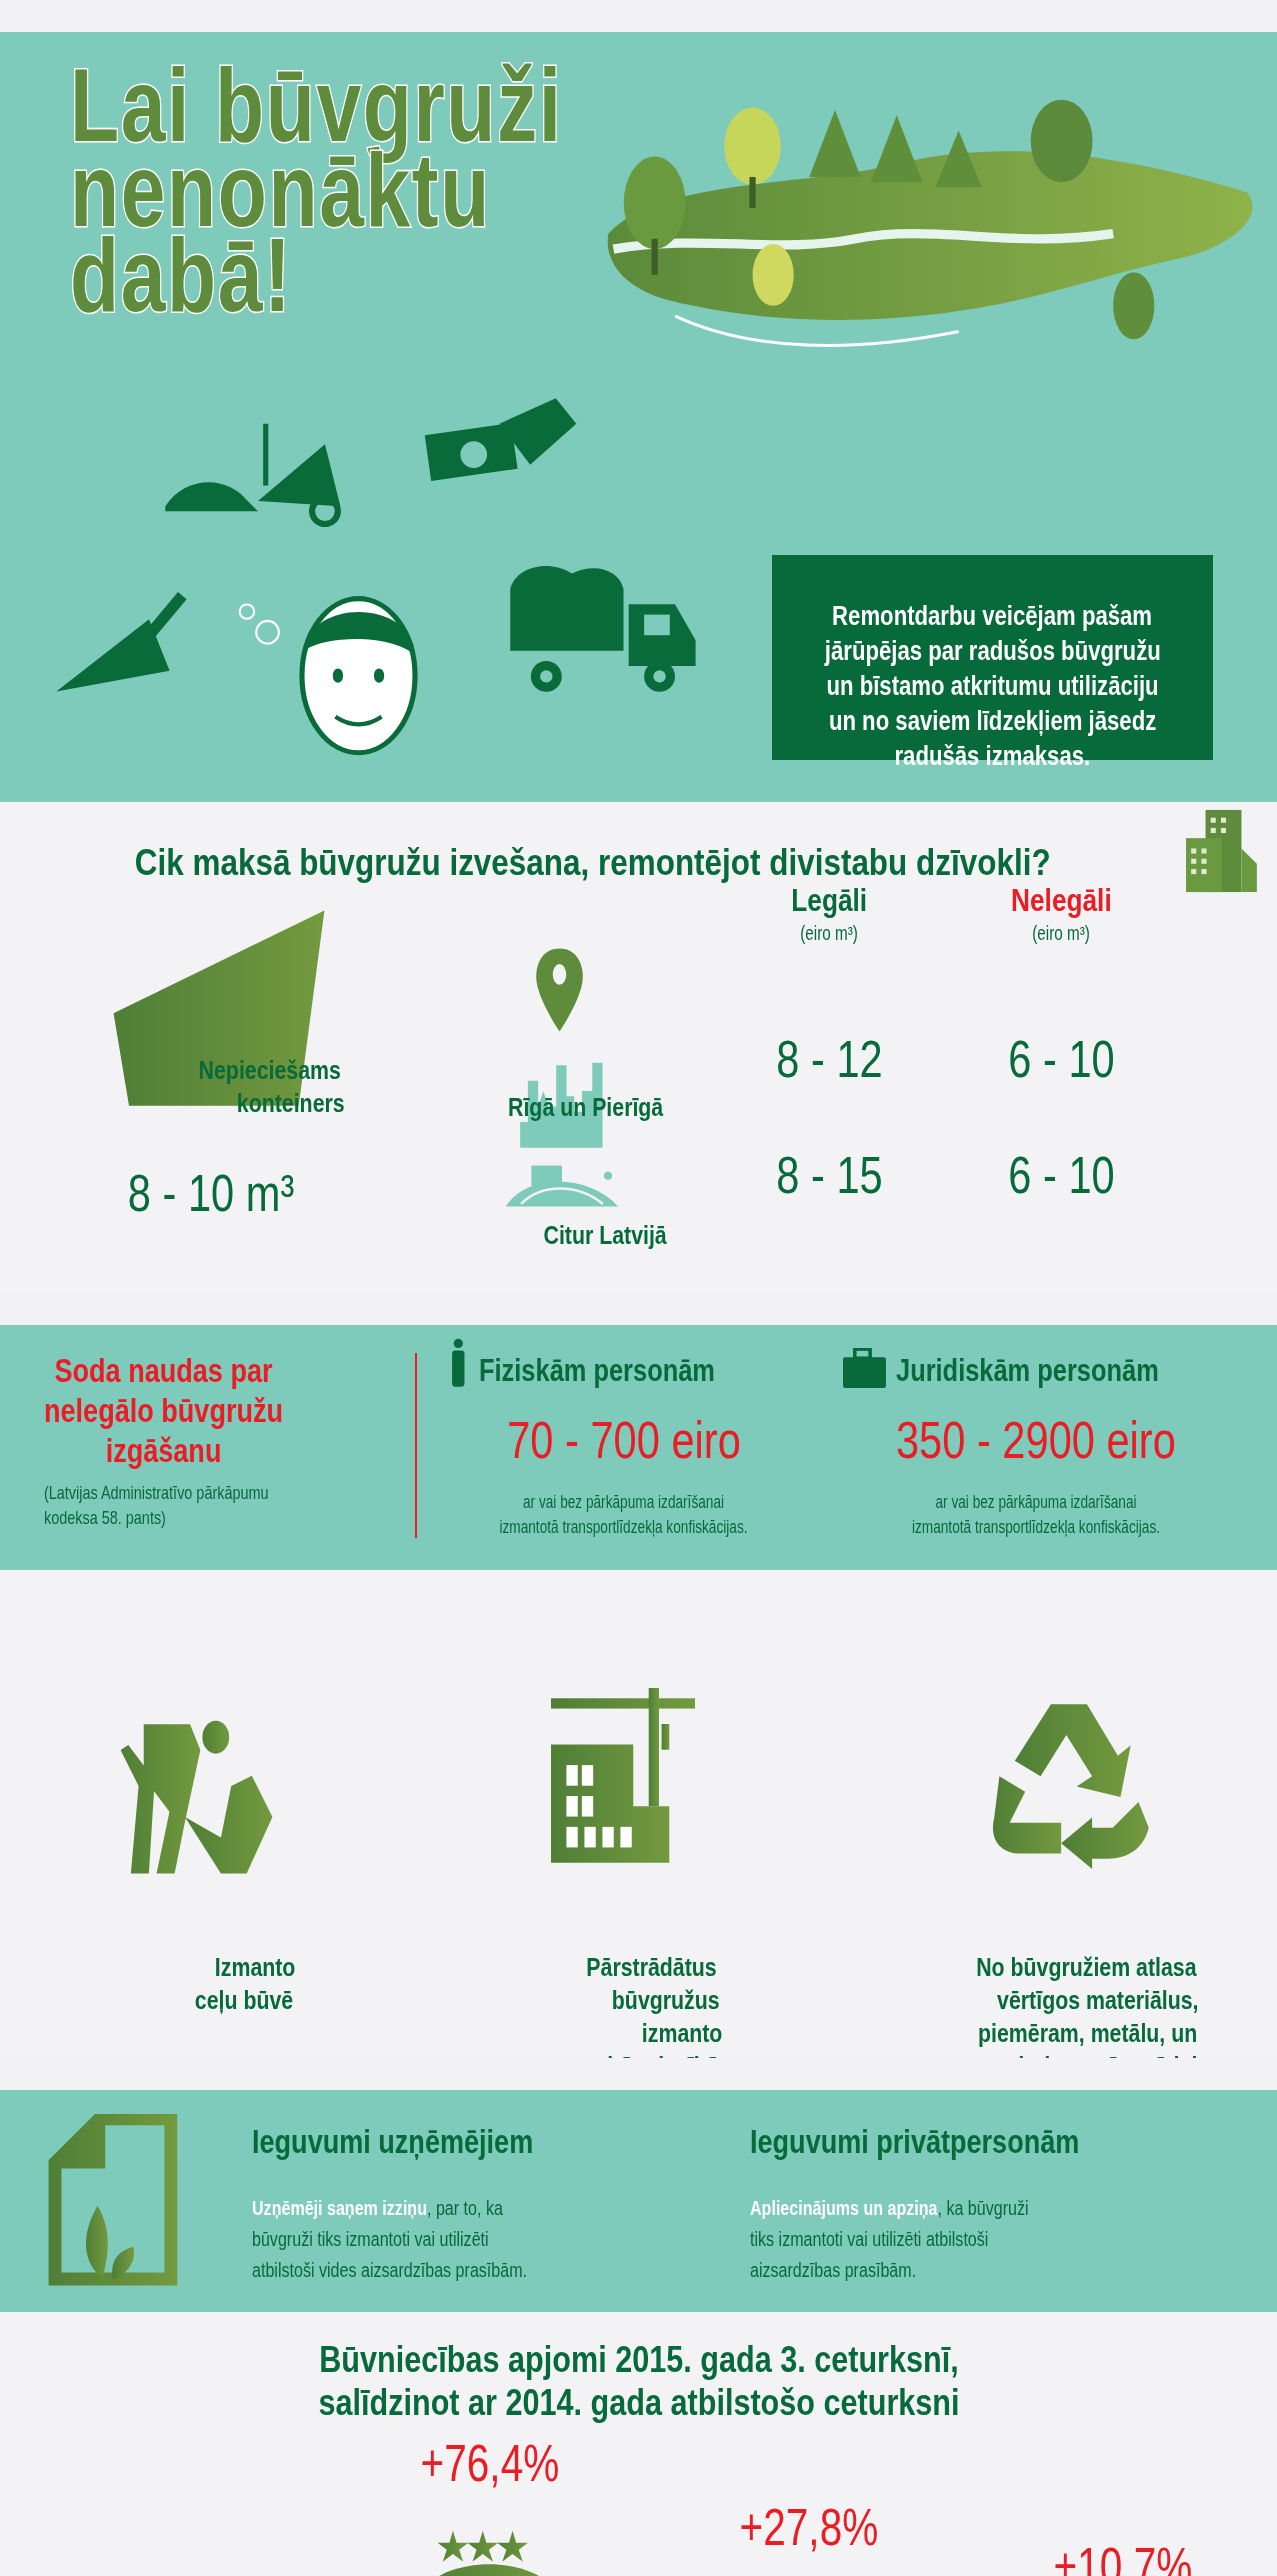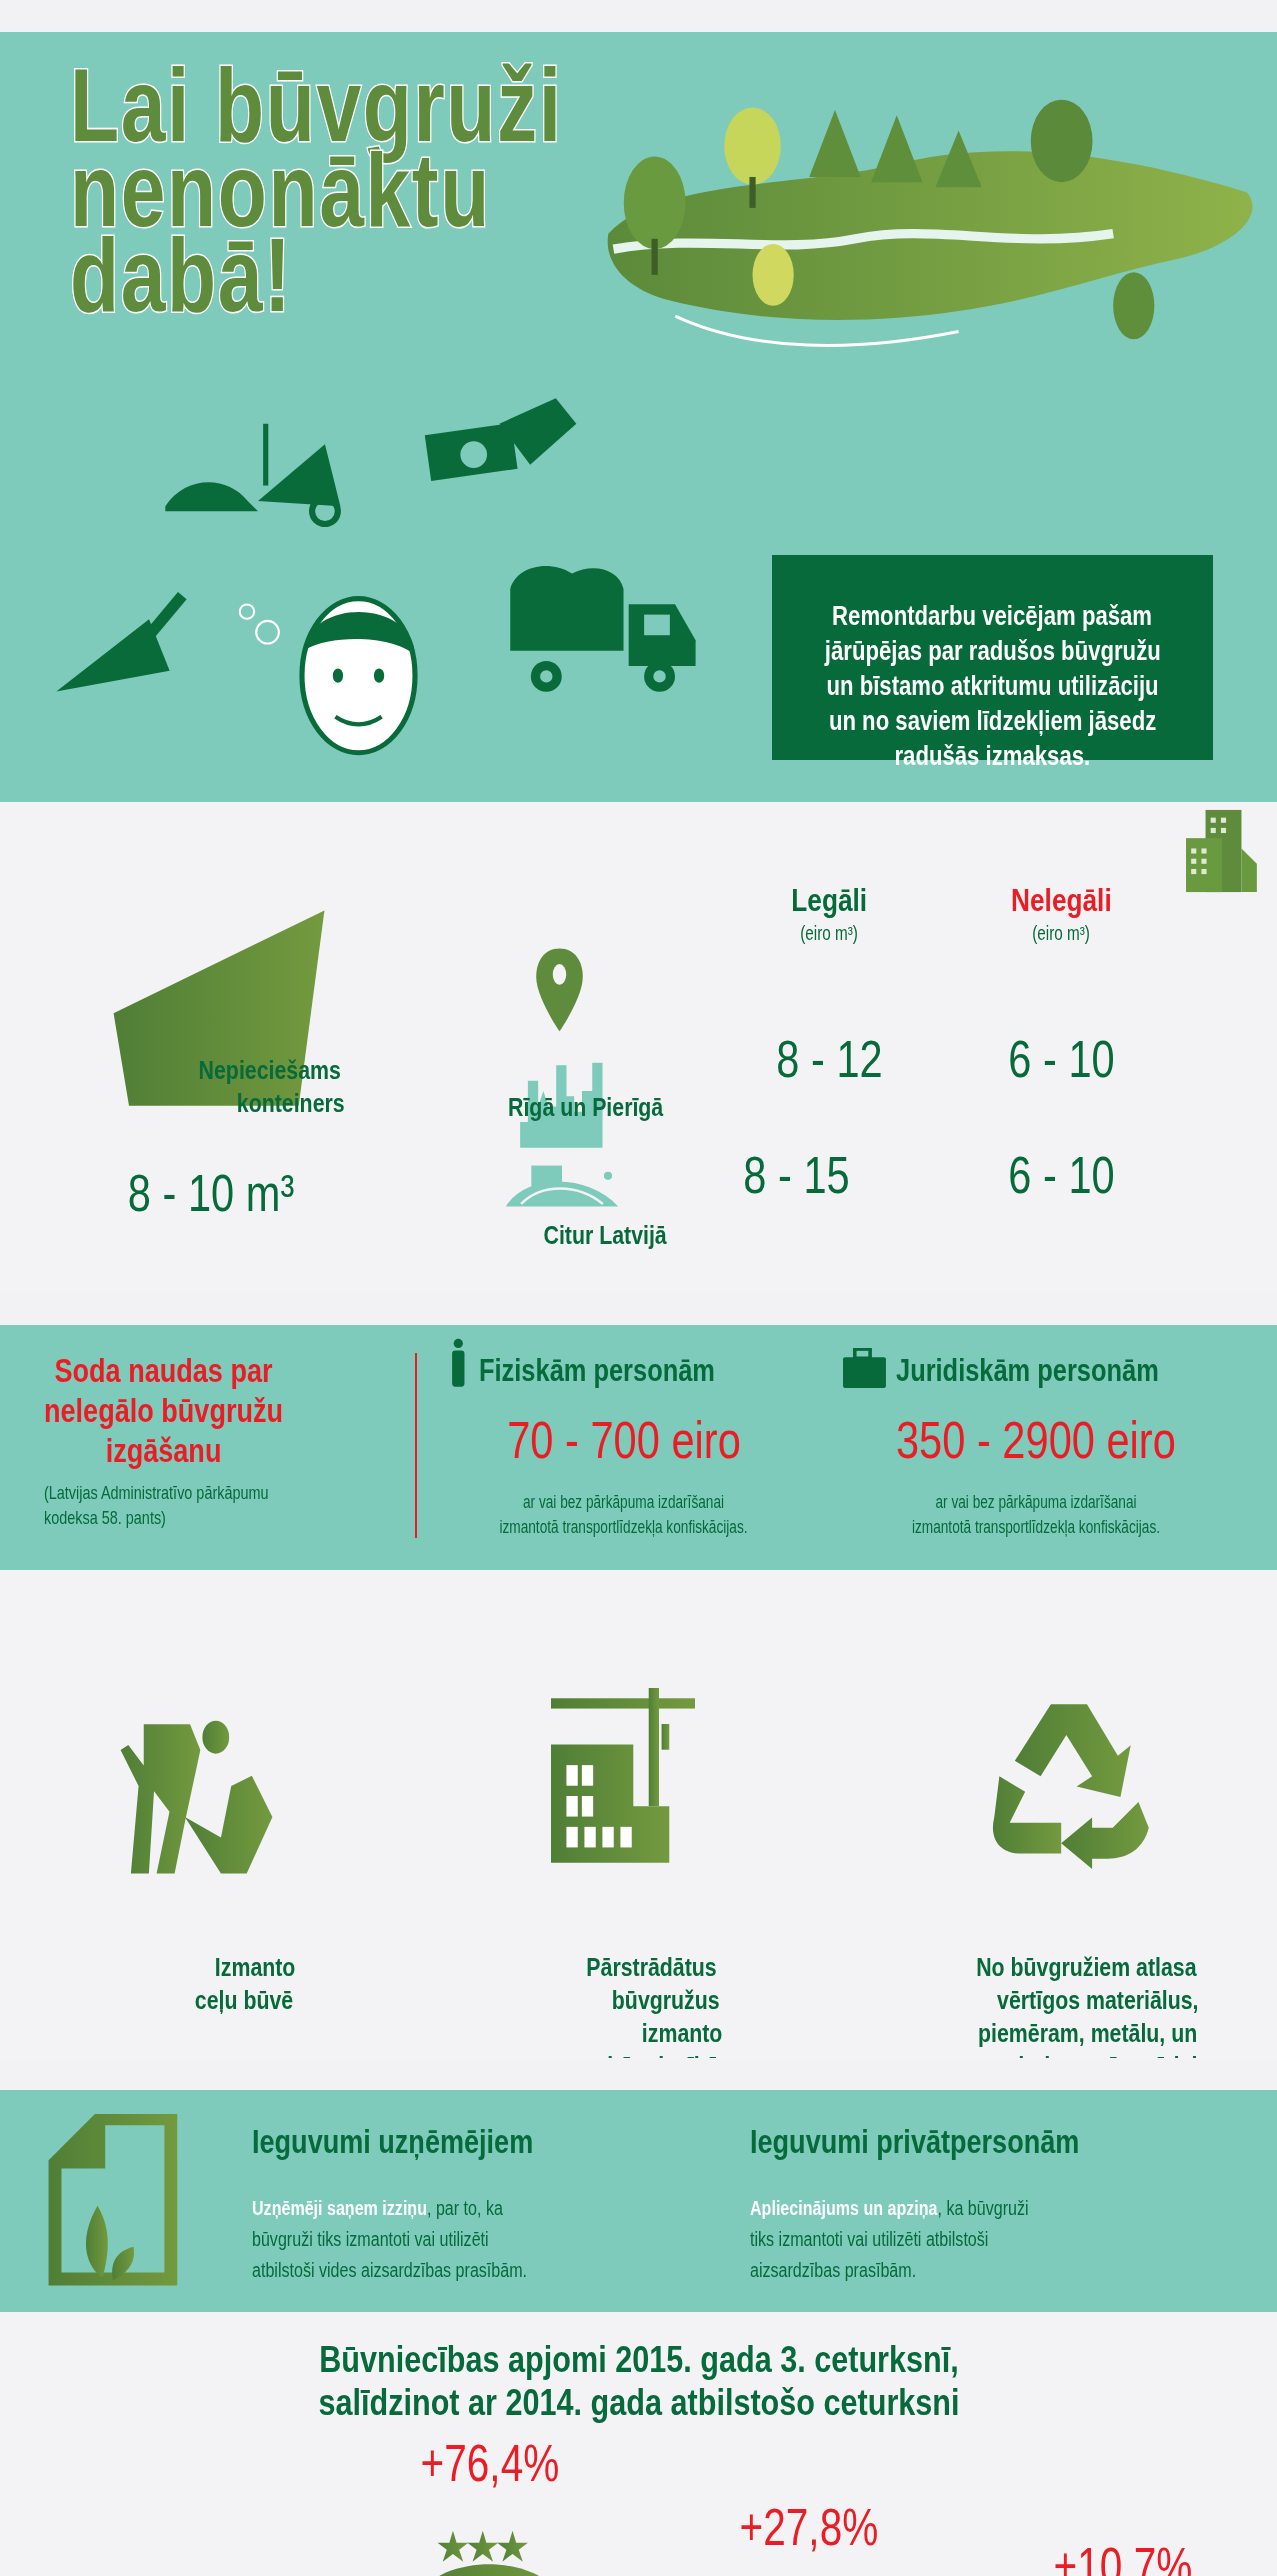--- a/index.html
+++ b/index.html
@@ -107,20 +107,21 @@
   <div class="abs hero-box">
     <div><span>Remontdarbu veicējam pašam</span></div>
     <div><span>jārūpējas par radušos būvgružu</span></div>
     <div><span>un bīstamo atkritumu utilizāciju</span></div>
     <div><span>un no saviem līdzekļiem jāsedz</span></div>
     <div><span>radušās izmaksas.</span></div>
   </div>
 </section>
 
 <section class="sec light" id="cost">
+  <div class="abs cost-title dg" style="top:40px"><span>Cik maksā būvgružu izvešana, remontējot divistabu dzīvokli?</span></div>
   <svg class="abs" style="left:1185px;top:5.2px" width="77" height="88" viewBox="0 0 150 170">
     <rect x="40" y="5" width="70" height="160" fill="#5e8c3c"></rect>
     <rect x="2" y="60" width="70" height="105" fill="#6a9a40"></rect>
     <path d="M110,80 L140,110 L140,165 L110,165Z" fill="#6a9a40"></path>
     <g fill="#dfe9d3">
         <rect x="50" y="20" width="10" height="10"></rect>
         <rect x="70" y="20" width="10" height="10"></rect>
         <rect x="50" y="40" width="10" height="10"></rect>
         <rect x="70" y="40" width="10" height="10"></rect>
         <rect x="12" y="80" width="10" height="10"></rect>
@@ -163,21 +164,21 @@
   </svg>
   <div class="abs center label-b dg" style="left:453px;top:417px;width:227px"><span>Citur Latvijā</span></div>
 
   <div class="abs center dg" style="left:721px;top:80px;width:216px;font-size:32px;font-weight:700"><span style="display:inline-block;transform:scaleX(.82)">Legāli</span></div>
   <div class="abs center dg" style="left:721px;top:120px;width:216px;font-size:19.6px;font-weight:300"><span style="display:inline-block;transform:scaleX(.78)">(eiro m³)</span></div>
   <div class="abs center red" style="left:953px;top:80px;width:216px;font-size:32px;font-weight:700"><span style="display:inline-block;transform:scaleX(.82)">Nelegāli</span></div>
   <div class="abs center dg" style="left:953px;top:120px;width:216px;font-size:19.6px;font-weight:300"><span style="display:inline-block;transform:scaleX(.78)">(eiro m³)</span></div>
 
   <div class="abs center big-num dg" style="left:721px;top:227px;width:216px"><span>8 - 12</span></div>
   <div class="abs center big-num dg" style="left:953px;top:227px;width:216px"><span>6 - 10</span></div>
-  <div class="abs center big-num dg" style="left:688px;top:343px;width:216px"><span>8 - 15</span></div>
+  <div class="abs center big-num dg" style="left:721px;top:343px;width:216px"><span>8 - 15</span></div>
   <div class="abs center big-num dg" style="left:953px;top:343px;width:216px"><span>6 - 10</span></div>
 </section>
 
 <section class="sec teal" id="fines">
   <div class="abs red" style="left:44px;top:26px;font-size:33px;font-weight:700;line-height:40px">
     <div style="transform:scaleX(.82);transform-origin:left">Soda naudas par</div>
     <div style="transform:scaleX(.82);transform-origin:left">nelegālo būvgružu</div>
     <div style="transform:scaleX(.82);transform-origin:left">izgāšanu</div>
   </div>
   <div class="abs dg" style="left:44px;top:155px;font-size:18.5px;font-weight:300;line-height:25px">

